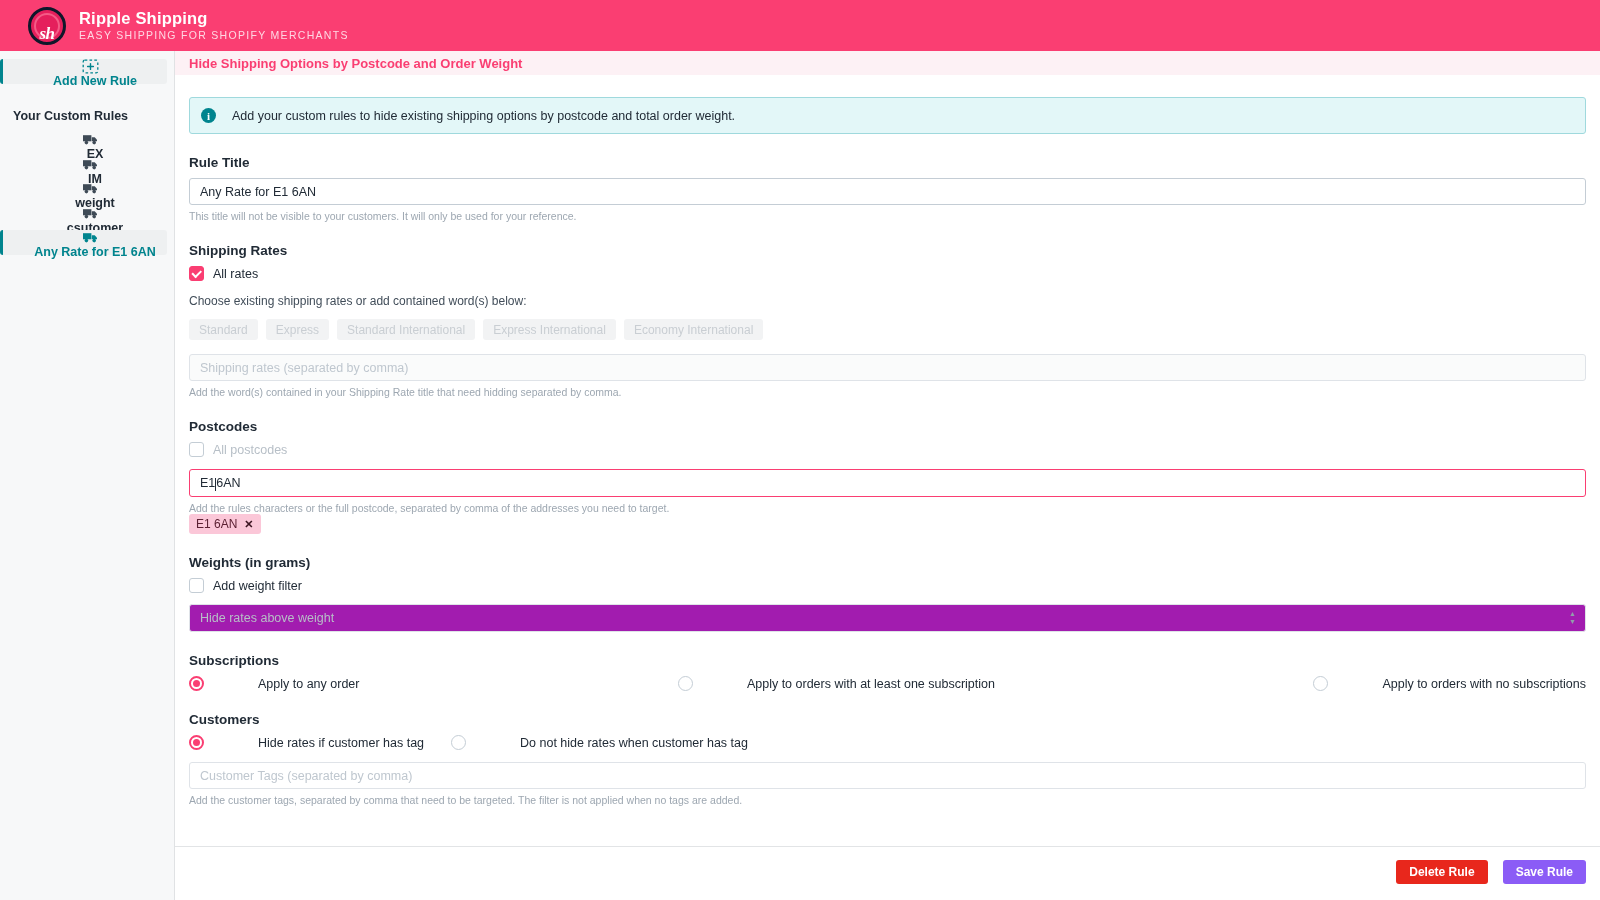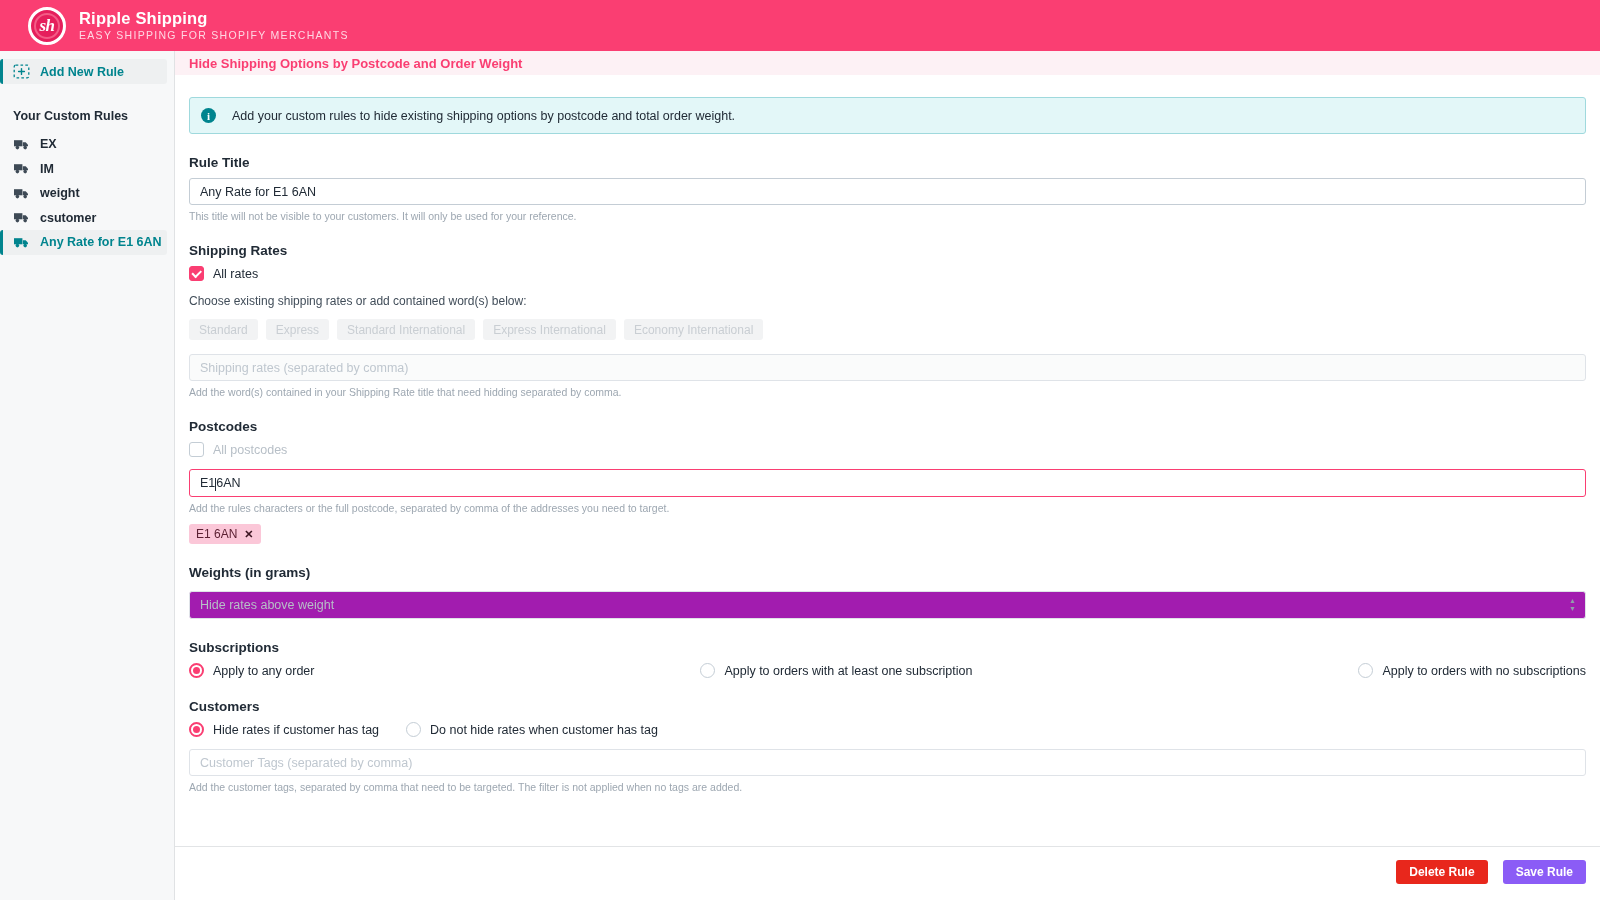--- a/index.html
+++ b/index.html
@@ -16,22 +16,22 @@
   .topbar {
     height: 51px; width: 100%;
     background: #fa3e72;
     display: flex; align-items: center;
     padding-left: 28px;
   }
   .logo-mark {
     width: 38px; height: 38px; border-radius: 50%;
     background: #e8愛;
     background: #e51f5c;
-    border: 3px solid #ffffff;
-    display: flex; align-items: center; justify-content: center;
+    border: 3px solid #0f172a;
+    display: flex; align-items: flex-end; justify-content: center;
     position: relative;
     flex: 0 0 auto;
   }
   .logo-mark .ring {
     position: absolute; inset: 3px; border-radius: 50%;
     border: 2px solid #f4traits;
     border: 2px solid #f45b86;
   }
   .logo-mark .sh {
     position: relative; z-index: 2;
@@ -58,20 +58,21 @@
     padding-top: 8px;
     font-size: 12.5px;
   }
   .side-row {
     display: flex; align-items: center;
     height: 25px; margin: 0 7px 0 0;
     padding-left: 13px;
     border-radius: 3px;
     cursor: pointer;
     position: relative;
+    flex-direction: column;
   }
   .side-row.active-new {
     background: #eef0f1;
     border-left: 3px solid #00848e;
     padding-left: 10px;
     margin-left: 0;
   }
   .side-row.active {
     background: #eef0f1;
     border-left: 3px solid #00848e;
@@ -174,41 +175,40 @@
     font-size: 12px; color: #c9ced3;
     cursor: pointer;
   }
 
   
   .chip {
     display: inline-flex; align-items: center;
     background: #fbc7d8; border-radius: 3px;
     height: 20px; padding: 0 7px;
     font-size: 12px; color: #5c2133;
-    margin-top: 10px;
   }
   .chip .x { margin-left: 7px; font-size: 11px; font-weight: bold; cursor: pointer; color:#3d1522; }
 
   
   .select-wrap { position: relative; margin-top: 11px; }
   .select {
     width: 100%; height: 28px;
     border: 1px solid #dfe3e8; border-radius: 3px;
     background: #a21caf;
     font-size: 12.5px; color: #b7bfc7;
     padding: 0 10px;
     display: flex; align-items: center;
   }
   .select-arrows {
     position: absolute; right: 10px; top: 50%;
     transform: translateY(-50%);
     display: flex; flex-direction: column; gap: 2px;
     color: #919eab; font-size: 7px; line-height: 6px;
   }
-  .radio-item { display: flex; align-items: center; }
+  .radio-item { display: flex; align-items: center; gap: 45px; }
   .radio {
     width: 15px; height: 15px; border-radius: 50%;
     border: 1.5px solid #c4cdd5; background: #fff;
     flex: 0 0 15px;
     display: flex; align-items: center; justify-content: center;
     cursor: pointer;
   }
   .radio.sel { border-color: #fa3e72; border-width: 2px; }
   .radio.sel::after {
     content: ""; width: 7px; height: 7px; border-radius: 50%;
@@ -389,20 +389,24 @@
         <div class="helper">Add the rules characters or the full postcode, separated by comma of the addresses you need to target.</div>
 
         <div>
           <span class="chip">
             <span>E1 6AN</span>
             <span class="x">✕</span>
           </span>
         </div>
 
         <div class="sec-head">Weights (in grams)</div>
+        <div class="cb-row">
+          <div class="cb"></div>
+          <div class="cb-label">Add weight filter</div>
+        </div>
 
         <div class="select-wrap">
           <div class="select">
             <span>Hide rates above weight</span>
           </div>
           <span class="select-arrows">
             <span>▲</span>
               <span>▼</span>
           </span>
         </div>

